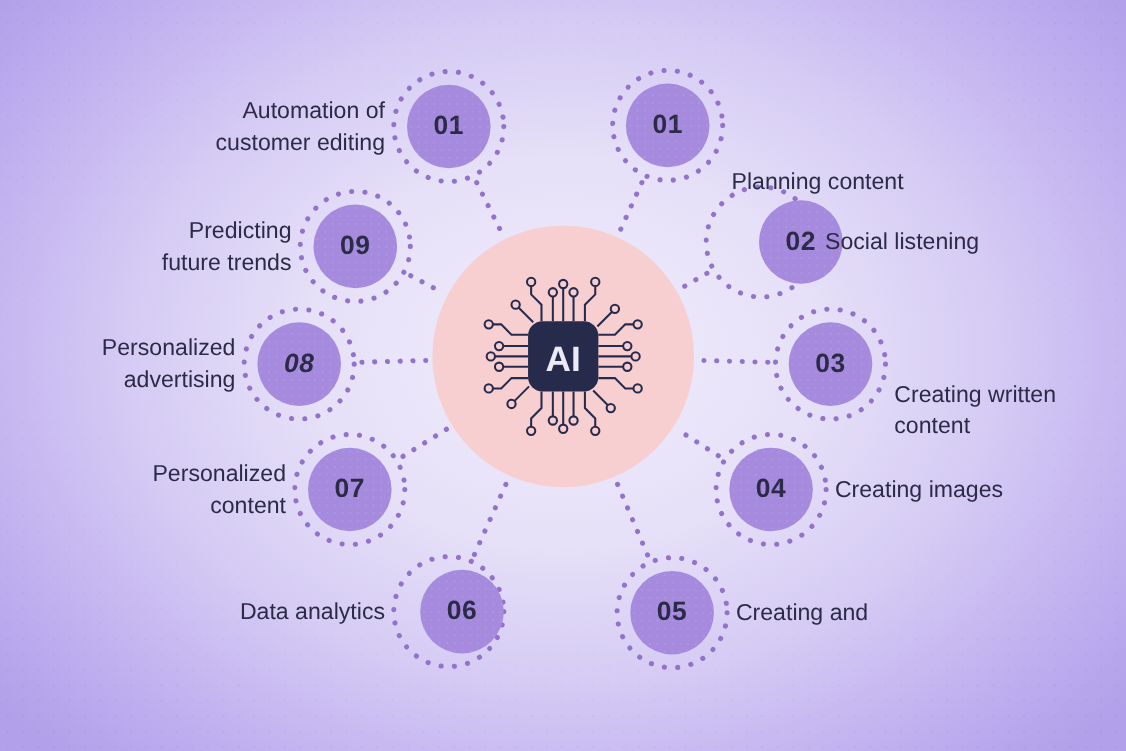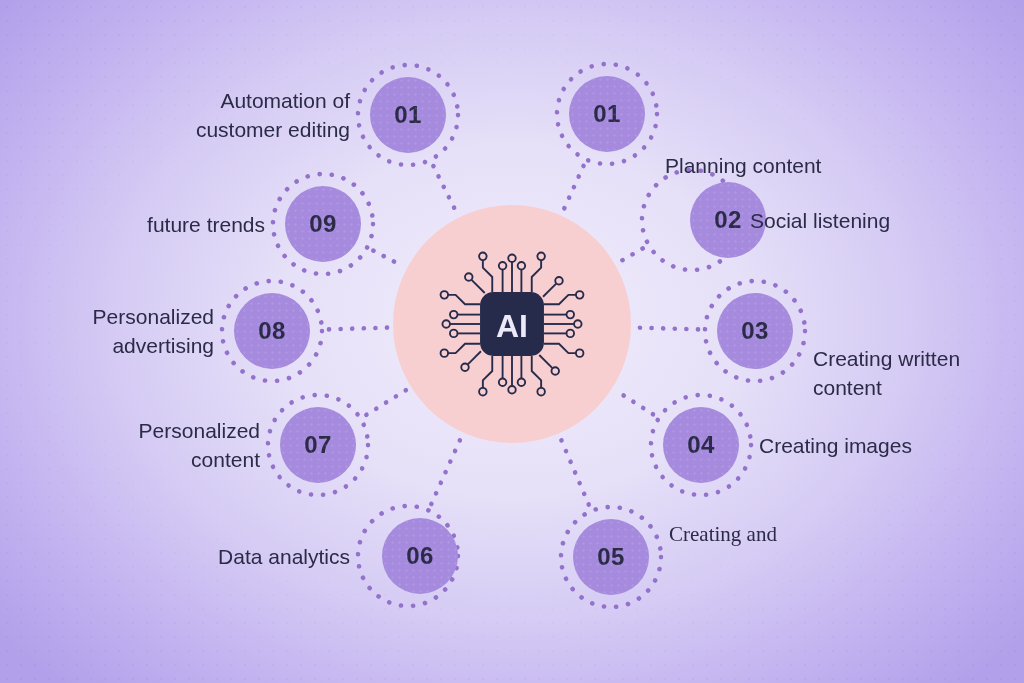--- a/index.html
+++ b/index.html
@@ -134,23 +134,24 @@
         <span class="node-number">01</span>
       </div>
       <div class="node-label left" style="top: 115px; color: rgb(43, 43, 71); right: 674px;">
         <span>Automation of</span>
         <span>customer editing</span>
       </div>
       <div class="node-circle" style="left: 323px; top: 224px; background: rgb(165, 138, 222);">
         <span class="node-number">09</span>
       </div>
       <div class="node-label left" style="top: 224px; color: rgb(43, 43, 71); right: 759px;">
+        <span>Predicting</span>
         <span>future trends</span>
       </div>
-      <div class="node-circle" style="left: 272px; top: 331px; background: rgb(165, 138, 222);">
+      <div class="node-circle" style="left: 272px; top: 331px; background: rgb(165, 138, 222); font-style: italic;">
         <span class="node-number">08</span>
       </div>
       <div class="node-label left" style="top: 331px; color: rgb(43, 43, 71); right: 810px;">
         <span>Personalized</span>
         <span>advertising</span>
       </div>
       <div class="node-circle" style="left: 318px; top: 445px; background: rgb(165, 138, 222);">
         <span class="node-number">07</span>
       </div>
       <div class="node-label left" style="top: 445px; color: rgb(43, 43, 71); right: 764px;">
@@ -184,18 +185,18 @@
       </div>
       <div class="node-circle" style="left: 701px; top: 445px; background: rgb(165, 138, 222);">
         <span class="node-number">04</span>
       </div>
       <div class="node-label right" style="top: 445px; color: rgb(43, 43, 71); left: 759px;">
         <span>Creating images</span>
       </div>
       <div class="node-circle" style="left: 611px; top: 557px; background: rgb(165, 138, 222);">
         <span class="node-number">05</span>
       </div>
-      <div class="node-label right" style="top: 534px; color: rgb(43, 43, 71); left: 669px; font-family: Liberation Serif, serif;">
+      <div class="node-label right" style="top: 557px; color: rgb(43, 43, 71); left: 669px;">
         <span>Creating and</span>
       </div>
     </div>
 
 </div>
 
 </body></html>

